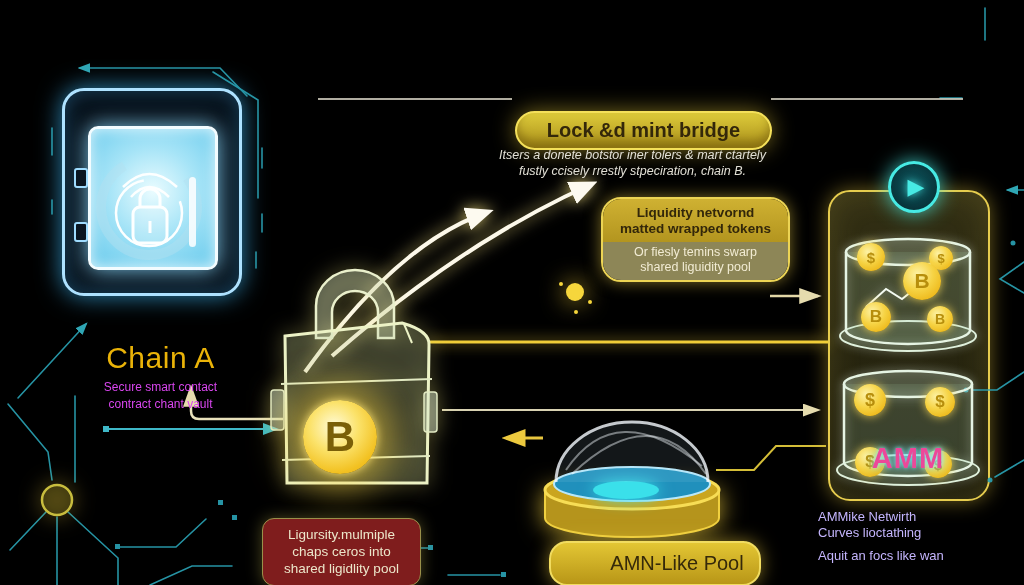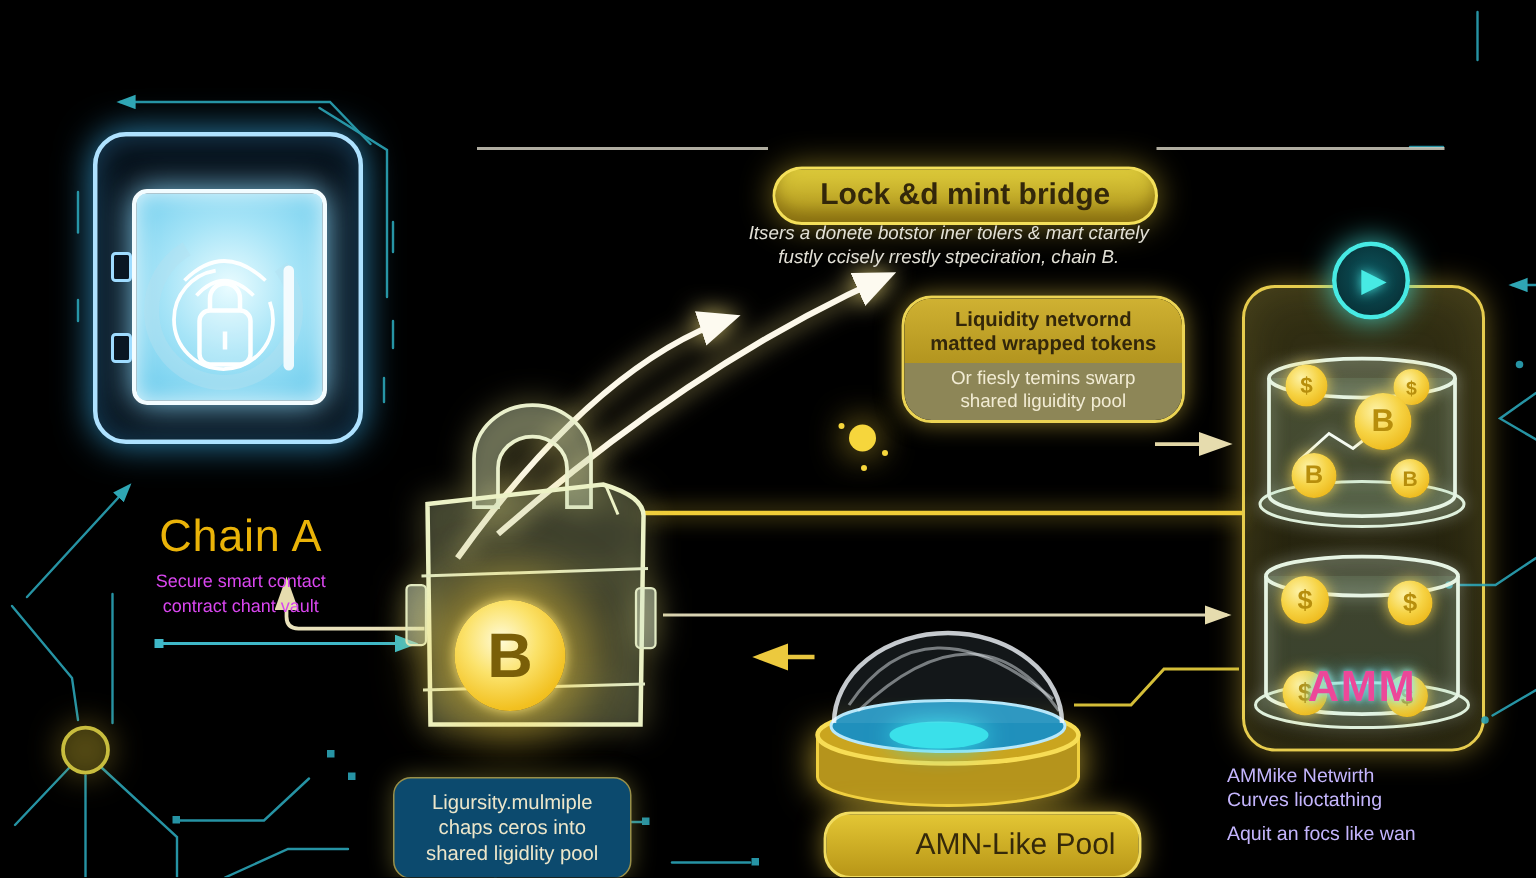--- a/index.html
+++ b/index.html
@@ -55,21 +55,21 @@
     box-shadow:0 0 36px 16px rgba(250,212,60,.55), 0 0 8px rgba(255,240,160,.9);
     display:flex;align-items:center;justify-content:center;
     font-size:42px;font-weight:bold;color:#7a5f08;}
 
   
   .pool-label{left:549px;top:512px;width:164px;height:41px;border-radius:18px;
     background:linear-gradient(#e3c634,#b89617);border:2px solid #f1dc60;
     box-shadow:0 0 18px rgba(235,200,60,.55);display:flex;align-items:center;justify-content:center;
     font-size:20px;color:#35290a;padding-left:44px;}
 
-  .bl-box{left:262px;top:489px;width:159px;height:68px;border-radius:12px;background:#0c4a6e;
+  .bl-box{left:262px;top:489px;width:159px;height:68px;border-radius:12px;background:#7f1d1d;
     border:1.5px solid #99904a;box-shadow:0 0 16px rgba(190,180,80,.4);
     text-align:center;font-size:13.5px;line-height:17px;color:#ece6ca;padding-top:7px;box-sizing:border-box;}
 
   .play-btn{left:888px;top:132px;width:52px;height:52px;border-radius:50%;border:3px solid #47eae4;
     background:radial-gradient(circle at 50% 45%, #0e565e 0%, #073036 80%);
     box-shadow:0 0 20px rgba(70,230,225,.85);display:flex;align-items:center;justify-content:center;
     box-sizing:border-box;cursor:pointer;}
   .play-glyph{color:#47eae4;font-size:22px;padding-left:4px;text-shadow:0 0 8px rgba(70,230,225,.9);}
 </style>
 </head>

